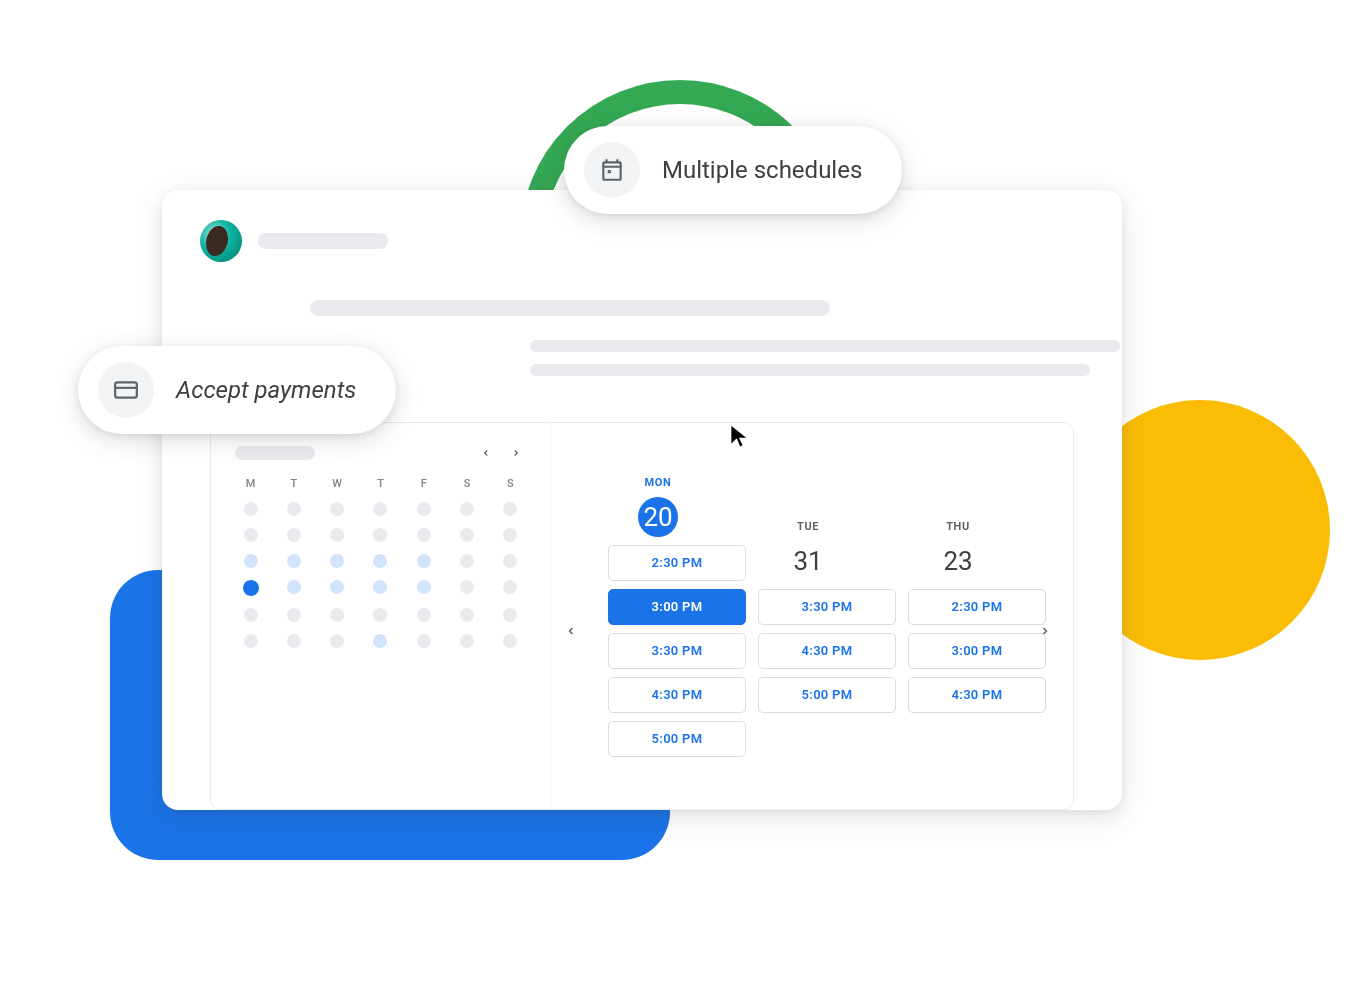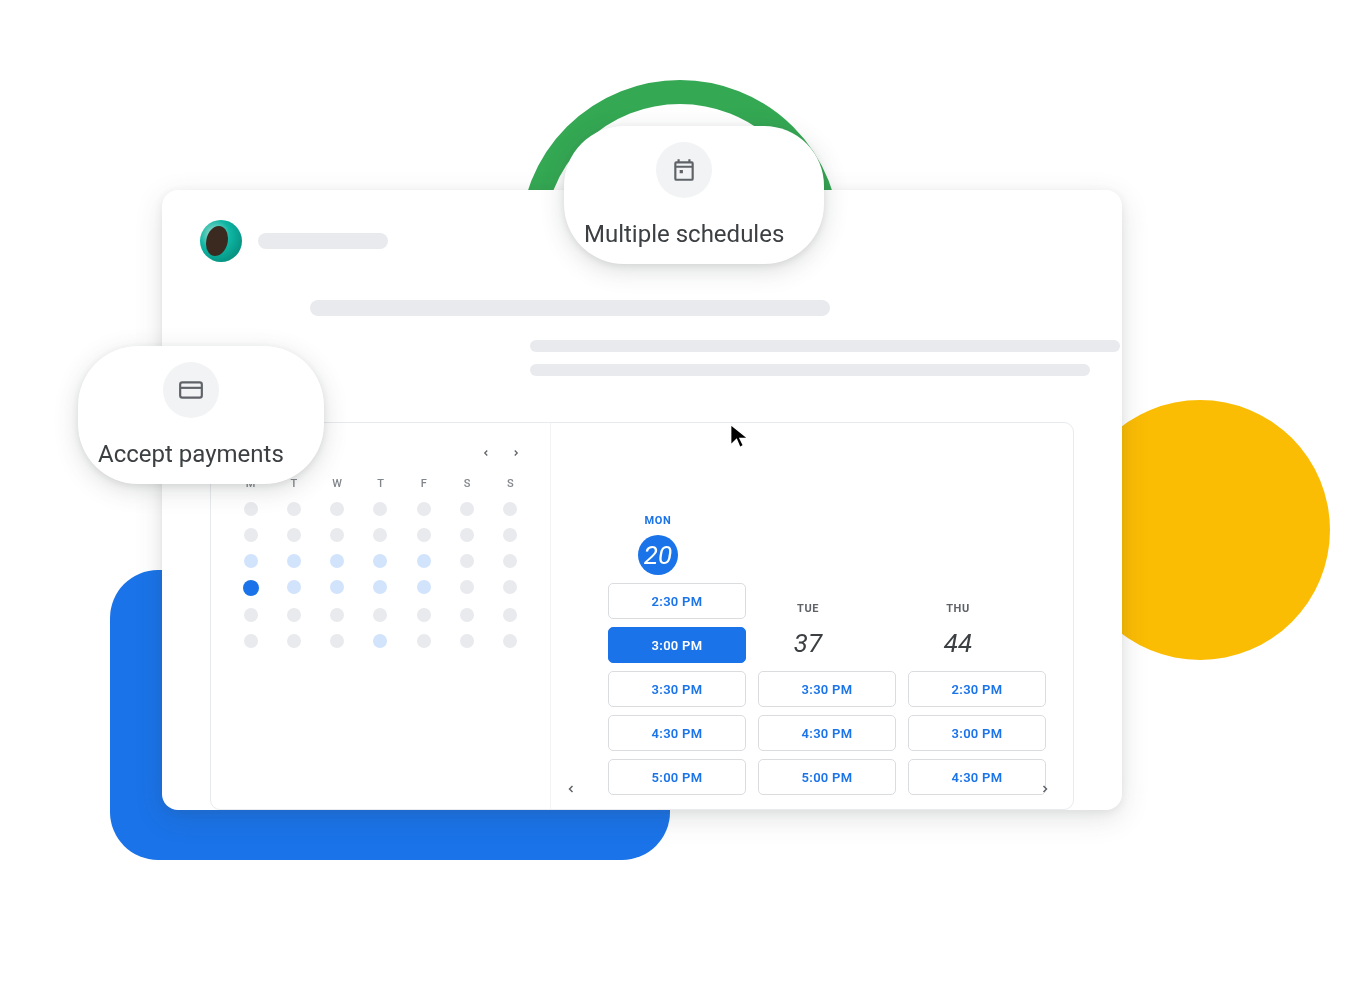--- a/index.html
+++ b/index.html
@@ -148,21 +148,21 @@
     height: 14px;
     border-radius: 50%;
     background: #e8eaed;
   }
   .dot.avail { background: #d2e3fc; }
   .dot.today { background: #1a73e8; width: 16px; height: 16px; }
   
   .slot-area {
     flex: 1;
     display: flex;
-    align-items: flex-end;
+    align-items: center;
     padding: 14px 8px;
     position: relative;
   }
   .slot-nav {
     width: 24px;
     display: flex;
     align-items: center;
     justify-content: center;
     color: #5f6368;
     margin-top: 30px;
@@ -188,21 +188,20 @@
     font-size: 26px;
     font-weight: 400;
     color: #3c4043;
     width: 40px;
     height: 40px;
     display: flex;
     align-items: center;
     justify-content: center;
     border-radius: 50%;
     margin-bottom: 0;
-    font-style: italic;
   }
   .day-num.active { background: #1a73e8; color: #fff; }
   .slot-btn {
     width: 138px;
     height: 36px;
     border: 1px solid #dadce0;
     border-radius: 5px;
     background: #fff;
     color: #1a73e8;
     font-size: 13px;
@@ -231,38 +230,37 @@
   .pill {
     position: absolute;
     background: #fff;
     border-radius: 60px;
     box-shadow: 0 6px 24px rgba(60,64,67,0.18), 0 2px 6px rgba(60,64,67,0.10);
     display: flex;
     align-items: center;
     gap: 22px;
     padding: 16px 40px 16px 20px;
     z-index: 3;
-    flex-direction: column;
   }
   .pill .icon-circle {
     width: 56px;
     height: 56px;
     background: #f1f3f4;
     border-radius: 50%;
     display: flex;
     align-items: center;
     justify-content: center;
     color: #5f6368;
   }
   .pill .label {
     font-size: 24px;
     color: #3c4043;
   }
   .pill-schedules { top: 126px; left: 564px; }
-  .pill-payments  { top: 346px; left: 78px; }
+  .pill-payments  { top: 346px; left: 78px; font-style: italic; }
   .pill-reminders { top: 740px; left: 800px; }
 </style>
 </head>
 <body>
 
 <div class="canvas">
   <div class="green-arc"></div>
   <div class="yellow-circle"></div>
   <div class="blue-blob"></div>
 
@@ -358,28 +356,28 @@
             <div class="day-label active">MON</div>
             <div class="day-num active">20</div>
             <div class="slot-btn">2:30 PM</div>
             <div class="slot-btn selected">3:00 PM</div>
             <div class="slot-btn">3:30 PM</div>
             <div class="slot-btn">4:30 PM</div>
             <div class="slot-btn">5:00 PM</div>
           </div>
         <div class="day-col" id="col1">
             <div class="day-label">TUE</div>
-            <div class="day-num">37</div>
+            <div class="day-num">31</div>
             <div class="slot-btn">3:30 PM</div>
             <div class="slot-btn">4:30 PM</div>
             <div class="slot-btn">5:00 PM</div>
           </div>
         <div class="day-col" id="col2">
             <div class="day-label">THU</div>
-            <div class="day-num">44</div>
+            <div class="day-num">23</div>
             <div class="slot-btn">2:30 PM</div>
             <div class="slot-btn">3:00 PM</div>
             <div class="slot-btn">4:30 PM</div>
           </div>
         <div class="slot-nav">
           <svg width="12" height="12" viewBox="0 0 24 24" fill="none" stroke="currentColor" stroke-width="3">
               <polyline points="9 18 15 12 9 6"></polyline>
             </svg>
         </div>
       </div>

